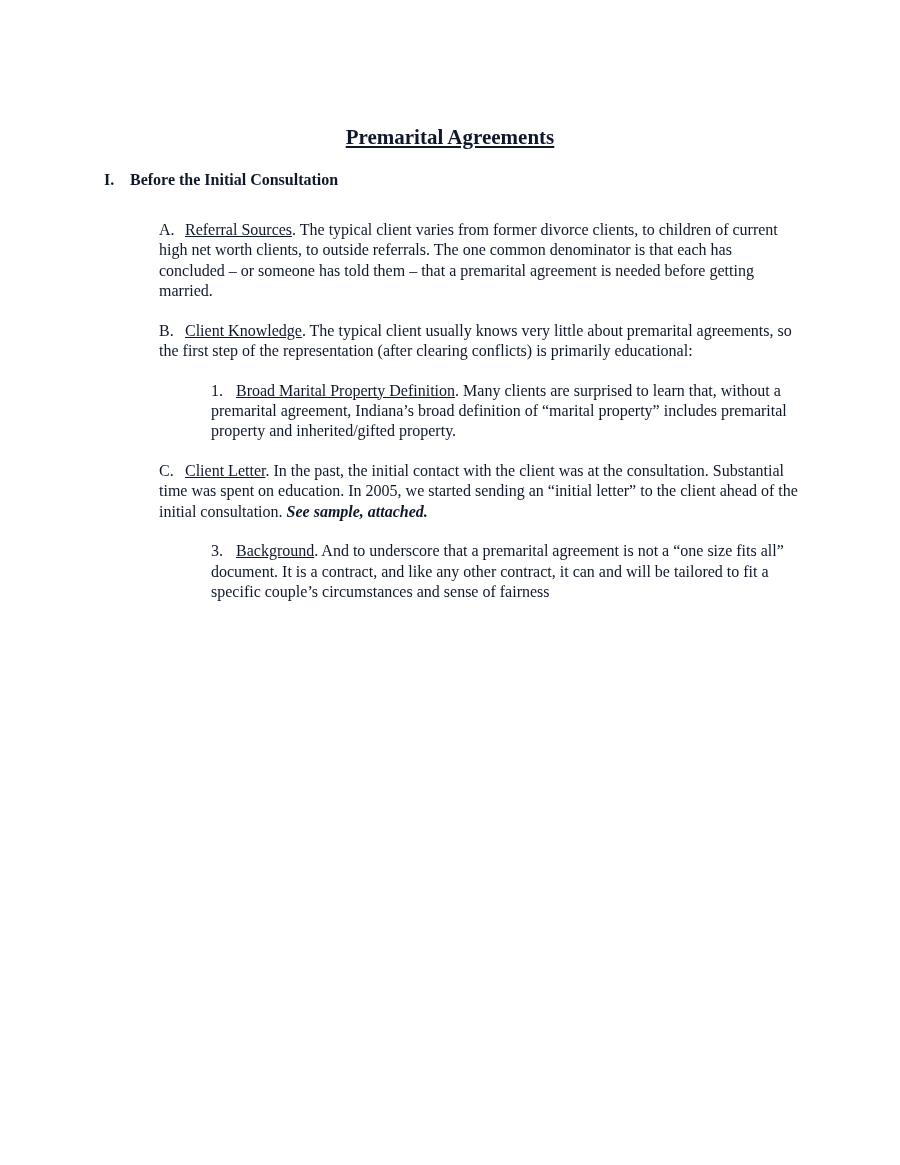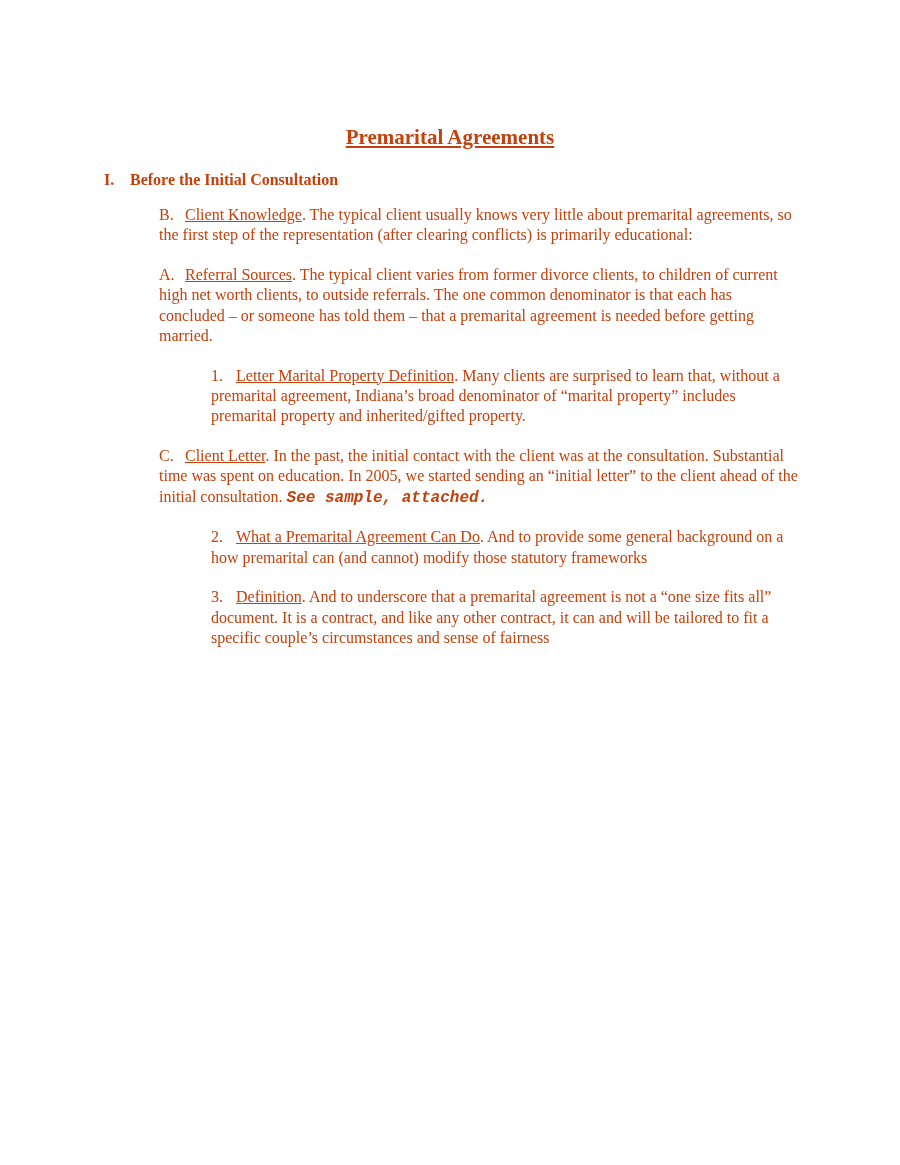--- a/index.html
+++ b/index.html
@@ -5,41 +5,41 @@
   html, body {
     margin: 0;
     padding: 0;
     background: #ffffff;
   }
   .page {
     position: relative;
     width: 900px;
     height: 1165px;
     background: #ffffff;
-    color: #c2410c;
+    color: #0f172a;
     font-family: "Liberation Serif", serif;
     font-size: 16px;
     line-height: 1.28;
     box-sizing: border-box;
     padding-top: 124px;
     overflow: hidden;
   }
   .title {
     font-size: 21px;
     font-weight: bold;
     text-align: center;
     margin: 0 0 20px 0;
     line-height: 1.25;
   }
   .u {
     text-decoration: underline;
   }
   .heading {
     font-weight: bold;
-    margin: 0 0 14px 104px;
+    margin: 0 0 29px 104px;
   }
   .hnum {
     display: inline-block;
     width: 26px;
   }
   p {
     margin: 0 0 19px 0;
     text-align: left;
   }
   .l1 {
@@ -53,40 +53,38 @@
   .label {
     display: inline-block;
     min-width: 26px;
   }
   .l2 .label {
     min-width: 25px;
   }
   .bi {
     font-weight: bold;
     font-style: italic;
-    font-family: Liberation Mono, monospace;
   }
 </style>
 </head>
 <body>
 
 <div class="page">
 
   <h1 class="title"><span class="u">Premarital Agreements</span></h1>
 
   <div class="heading"><span class="hnum">I.</span><span>Before the Initial Consultation</span></div>
 
+  <p class="l1"><span class="label">A.</span><span class="u">Referral Sources</span><span>. The typical client varies from former divorce clients, to children of current high net worth clients, to outside referrals. The one common denominator is that each has concluded – or someone has told them – that a premarital agreement is needed before getting married.</span></p>
+
   <p class="l1"><span class="label">B.</span><span class="u">Client Knowledge</span><span>. The typical client usually knows very little about premarital agreements, so the first step of the representation (after clearing conflicts) is primarily educational:</span></p>
 
-  <p class="l1"><span class="label">A.</span><span class="u">Referral Sources</span><span>. The typical client varies from former divorce clients, to children of current high net worth clients, to outside referrals. The one common denominator is that each has concluded – or someone has told them – that a premarital agreement is needed before getting married.</span></p>
-
-  <p class="l2"><span class="label">1.</span><span class="u">Letter Marital Property Definition</span><span>. Many clients are surprised to learn that, without a premarital agreement, Indiana’s broad denominator of “marital property” includes premarital property and inherited/gifted property.</span></p>
+  <p class="l2"><span class="label">1.</span><span class="u">Broad Marital Property Definition</span><span>. Many clients are surprised to learn that, without a premarital agreement, Indiana’s broad definition of “marital property” includes premarital property and inherited/gifted property.</span></p>
 
 
   <p class="l1"><span class="label">C.</span><span class="u">Client Letter</span><span>. In the past, the initial contact with the client was at the consultation. Substantial time was spent on education. In 2005, we started sending an “initial letter” to the client ahead of the initial consultation. </span><span class="bi">See sample, attached.</span></p>
 
 
-  <p class="l2"><span class="label">2.</span><span class="u">What a Premarital Agreement Can Do</span><span>. And to provide some general background on a how premarital can (and cannot) modify those statutory frameworks</span></p>
 
-  <p class="l2"><span class="label">3.</span><span class="u">Definition</span><span>. And to underscore that a premarital agreement is not a “one size fits all” document. It is a contract, and like any other contract, it can and will be tailored to fit a specific couple’s circumstances and sense of fairness</span></p>
+  <p class="l2"><span class="label">3.</span><span class="u">Background</span><span>. And to underscore that a premarital agreement is not a “one size fits all” document. It is a contract, and like any other contract, it can and will be tailored to fit a specific couple’s circumstances and sense of fairness</span></p>
 
 
 </div>
 
 </body></html>

